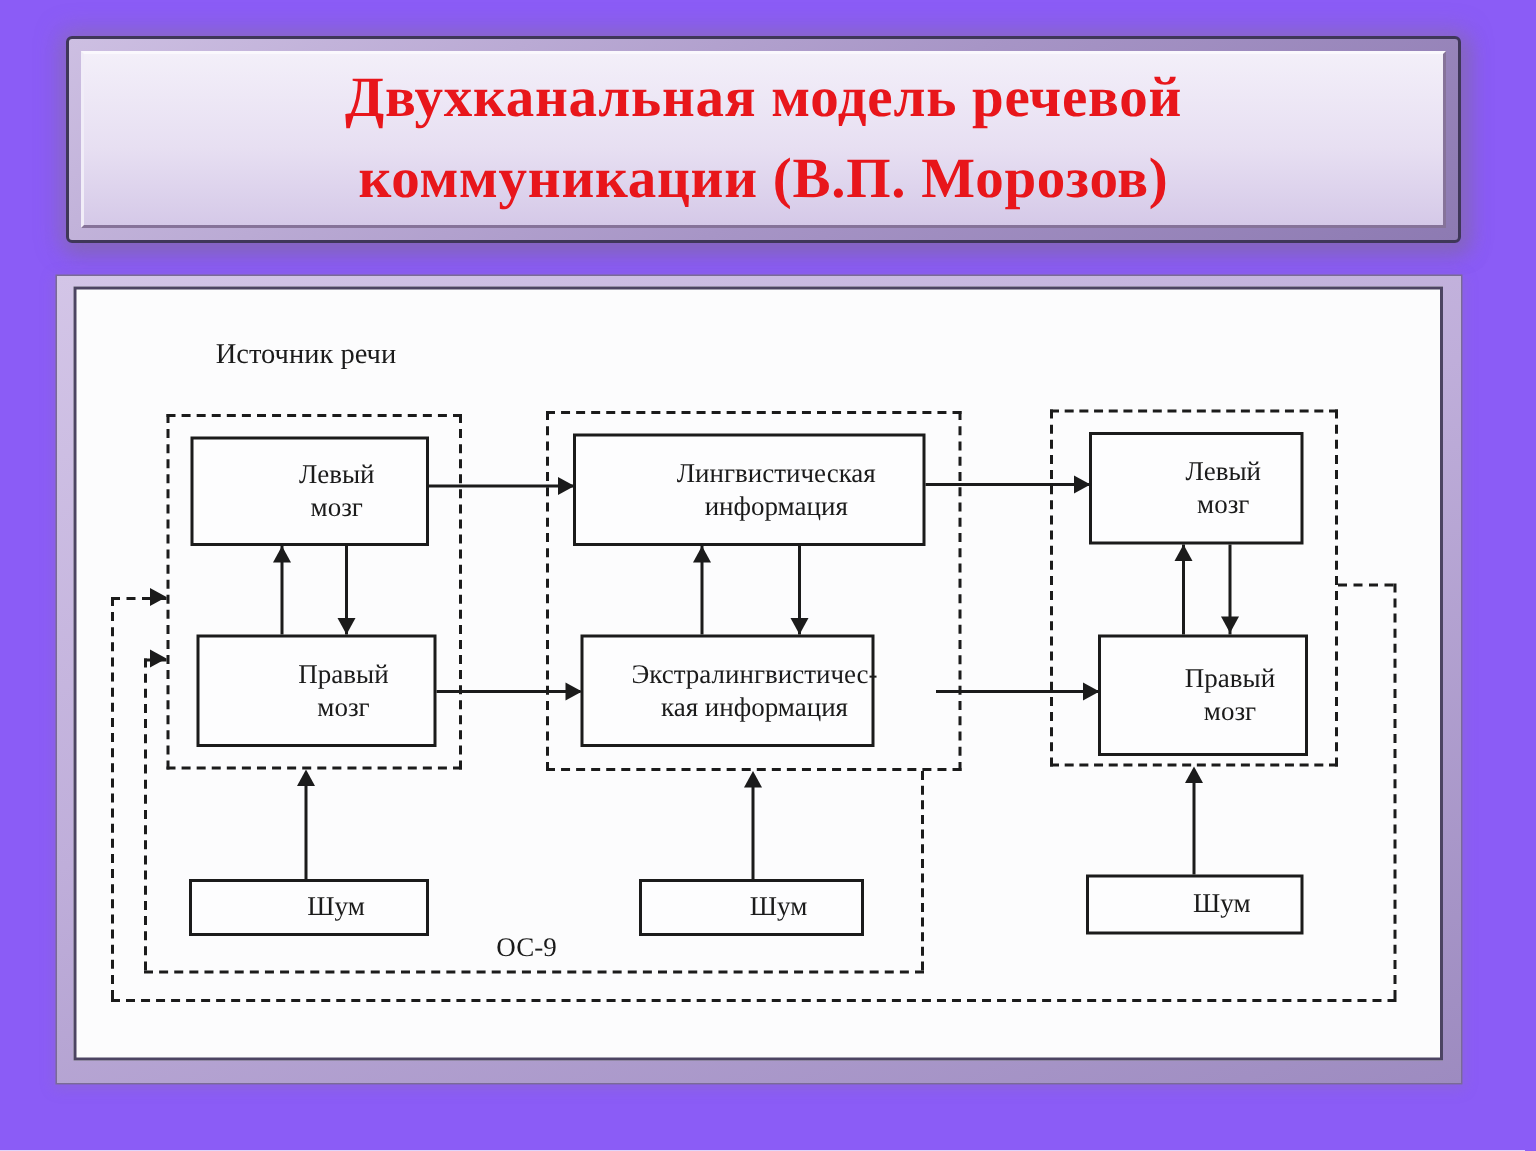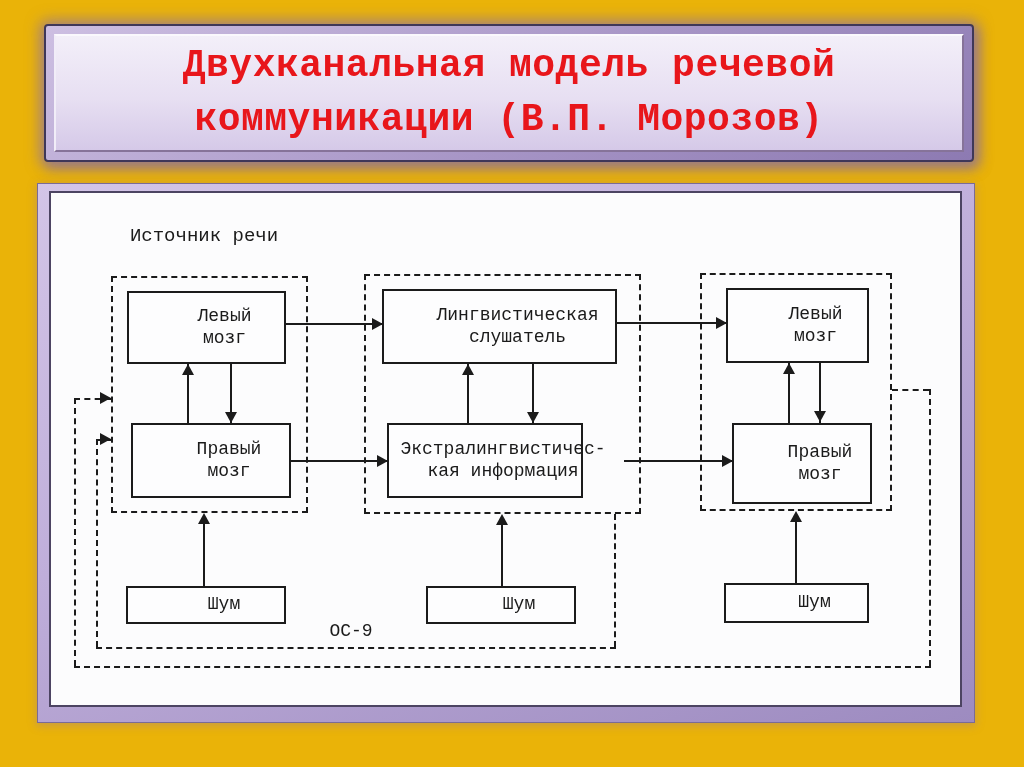--- a/index.html
+++ b/index.html
@@ -1,18 +1,18 @@
 <!DOCTYPE html>
 <html><head>
 <meta charset="utf-8">
 <style>
   :root{ --ink:#1b1b1b; }
   html,body{margin:0;padding:0;background:#fdfdfe;}
-  .slide{position:relative;width:1024px;height:767px;background:#eab308;overflow:hidden;
-         font-family:Liberation Mono, monospace;}
+  .slide{position:relative;width:1024px;height:767px;background:#8b5cf6;overflow:hidden;
+         font-family:Liberation Serif, serif;}
 
   
   .banner{position:absolute;left:44px;top:24px;width:930px;height:138px;box-sizing:border-box;
           background:linear-gradient(145deg,#cdbfe2 0%,#a795c6 55%,#8d7ab2 100%);
           border:2px solid #3f3758;border-radius:4px;padding:8px;
           box-shadow:0 0 14px 5px rgba(138,112,178,.55), 3px 5px 12px 2px rgba(120,95,160,.5);}
   .banner-inner{width:100%;height:100%;box-sizing:border-box;
           background:linear-gradient(180deg,#f3eff9 0%,#e7dff2 55%,#d5c9e8 100%);
           border-top:2px solid #faf8fd;border-left:2px solid #f1edf8;
           border-right:2px solid #867399;border-bottom:2px solid #867399;
@@ -62,21 +62,21 @@
 
       <div class="dashbox" style="left:60px;top:83px;width:197px;height:237px;"></div>
       <div class="dashbox" style="left:313px;top:81px;width:277px;height:240px;"></div>
       <div class="dashbox" style="left:649px;top:80px;width:192px;height:238px;"></div>
 
       <div class="node" style="left:76px;top:98px;width:159px;height:73px;">Левый
 мозг</div>
       <div class="node" style="left:80px;top:230px;width:160px;height:75px;">Правый
 мозг</div>
       <div class="node" style="left:331px;top:96px;width:235px;height:75px;">Лингвистическая
-слушатель</div>
+информация</div>
       <div class="node" style="left:336px;top:230px;width:196px;height:75px;">Экстралингвистичес-
 кая информация</div>
       <div class="node" style="left:675px;top:95px;width:143px;height:75px;">Левый
 мозг</div>
       <div class="node" style="left:681px;top:230px;width:140px;height:81px;">Правый
 мозг</div>
       <div class="node" style="left:75px;top:393px;width:160px;height:38px;">Шум</div>
       <div class="node" style="left:375px;top:393px;width:150px;height:38px;">Шум</div>
       <div class="node" style="left:673px;top:390px;width:145px;height:40px;">Шум</div>
 

